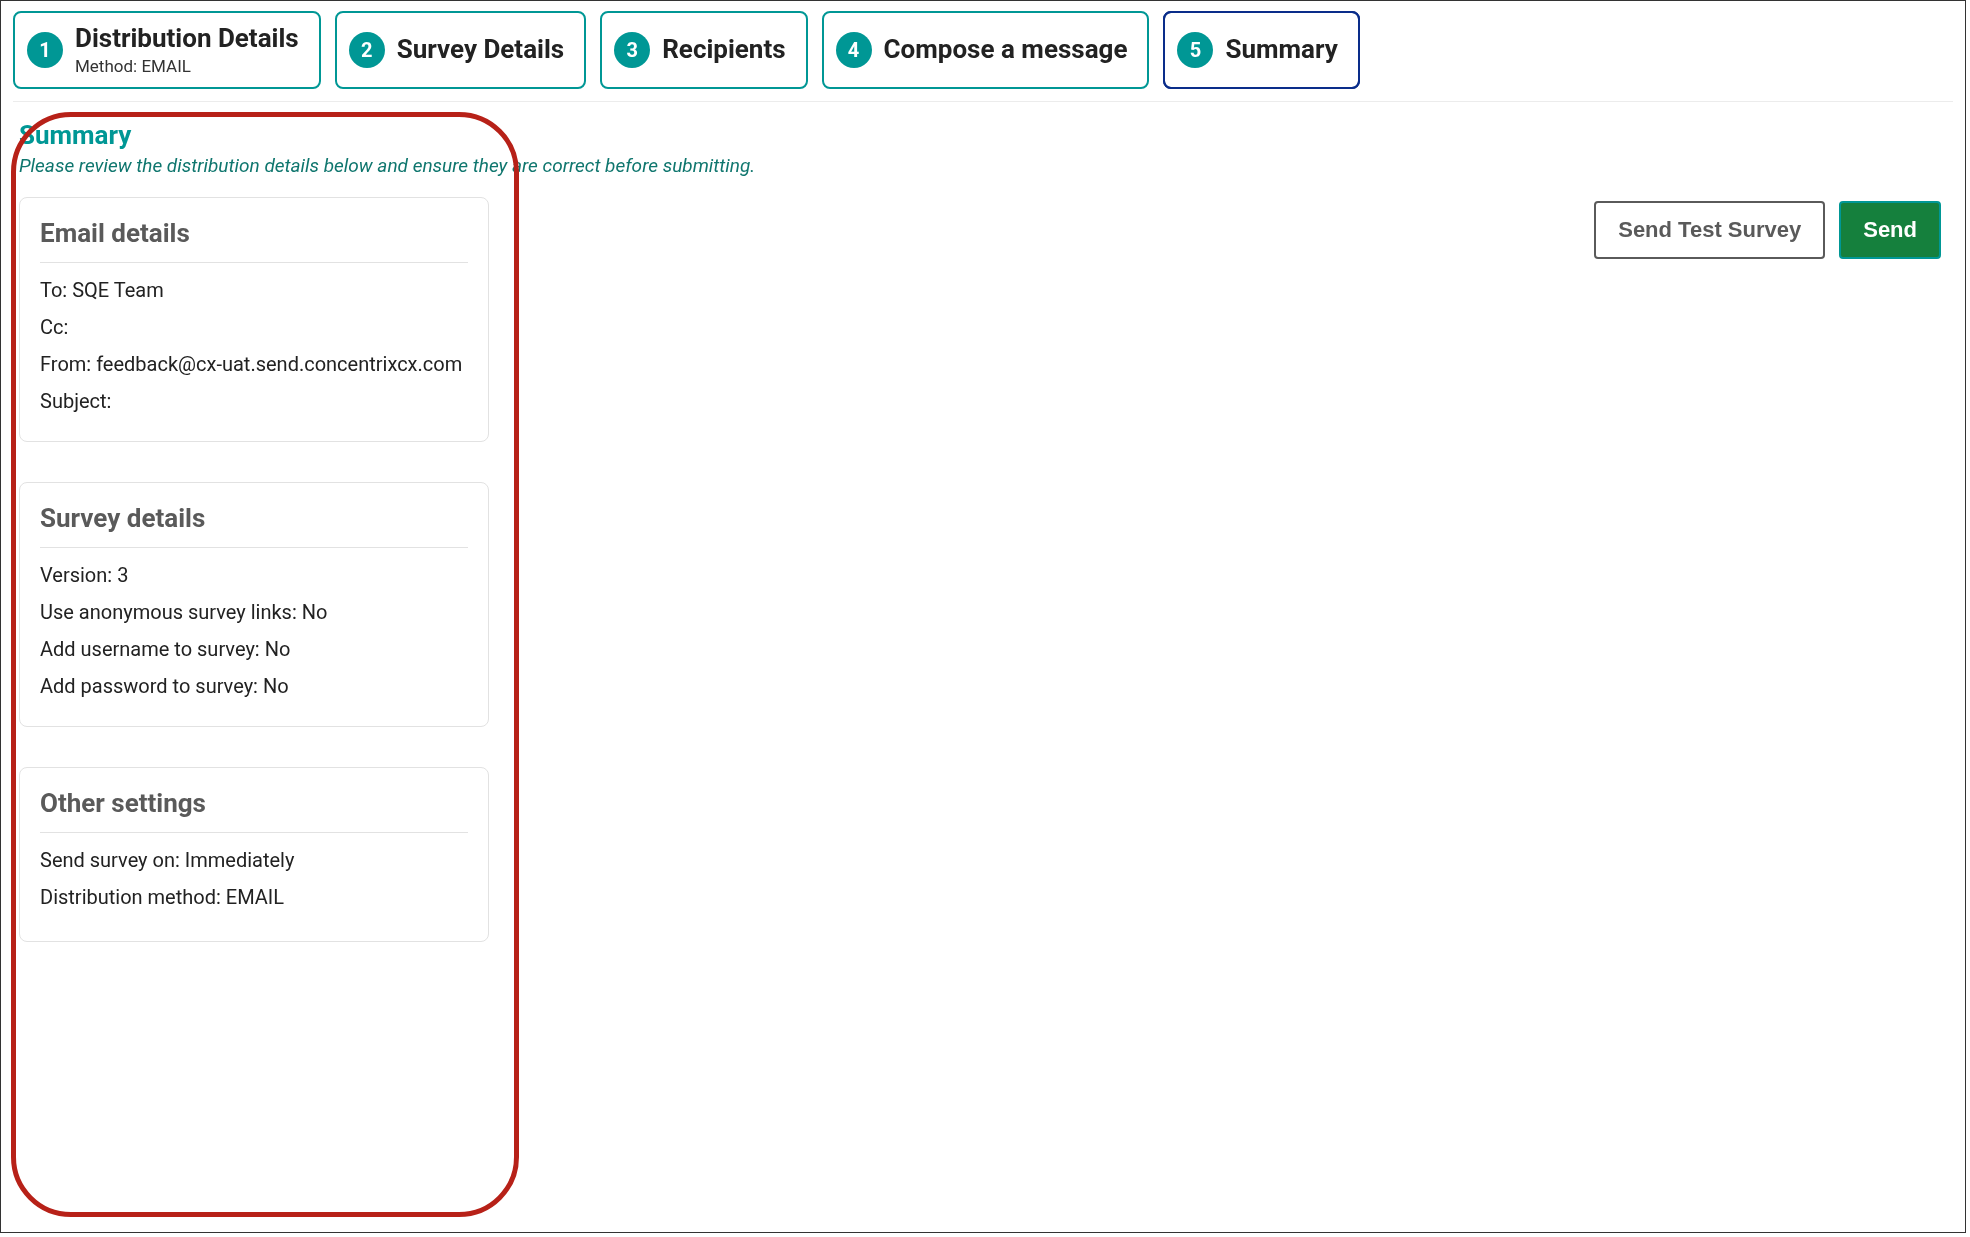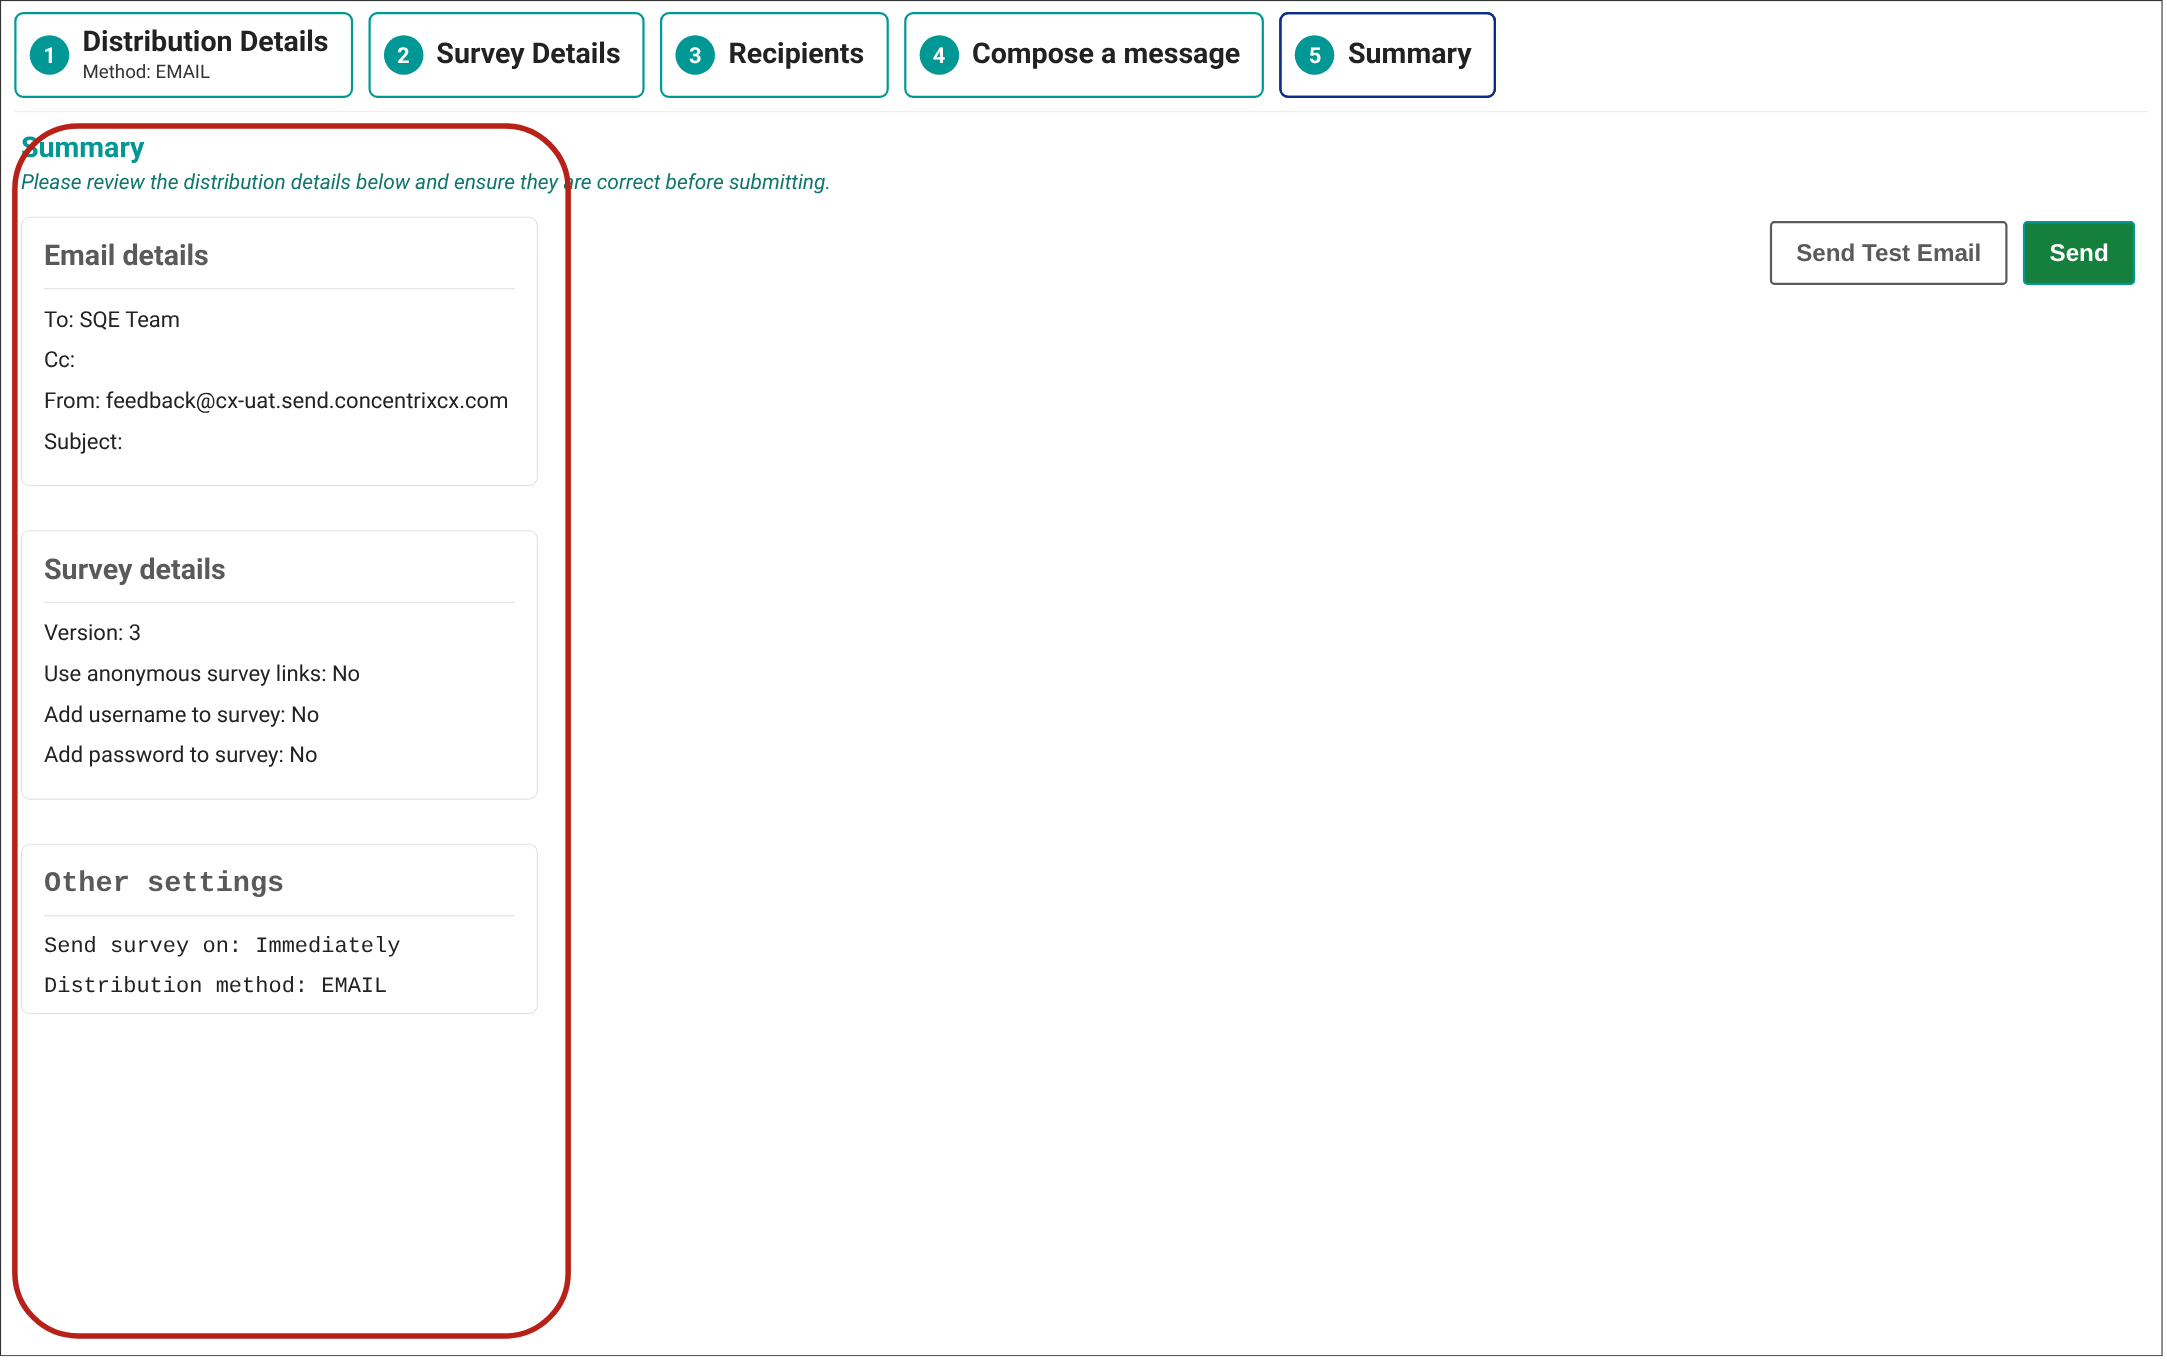--- a/index.html
+++ b/index.html
@@ -222,32 +222,32 @@
 
         <div class="card">
           <h3>Survey details</h3>
           <hr>
           <div class="row">Version: 3</div>
           <div class="row">Use anonymous survey links: No</div>
           <div class="row">Add username to survey: No</div>
           <div class="row">Add password to survey: No</div>
         </div>
 
-        <div class="card" style="padding-bottom:0;font-family:Liberation Mono, monospace;">
+        <div class="card" style="padding-bottom:20px;">
           <h3>Other settings</h3>
           <hr>
           <div class="row">Send survey on: Immediately</div>
           <div class="row">Distribution method: EMAIL</div>
         </div>
 
       </div>
 
       <div class="right-col">
         <div class="btn-row">
-          <button class="btn outline">Send Test Email</button>
+          <button class="btn outline">Send Test Survey</button>
           <button class="btn primary">Send</button>
         </div>
       </div>
     </div>
   </div>
 
   <div class="annotation-oval" style="left:10px; top:111px; width:498px; height:1095px;"></div>
 
 </div>
 

